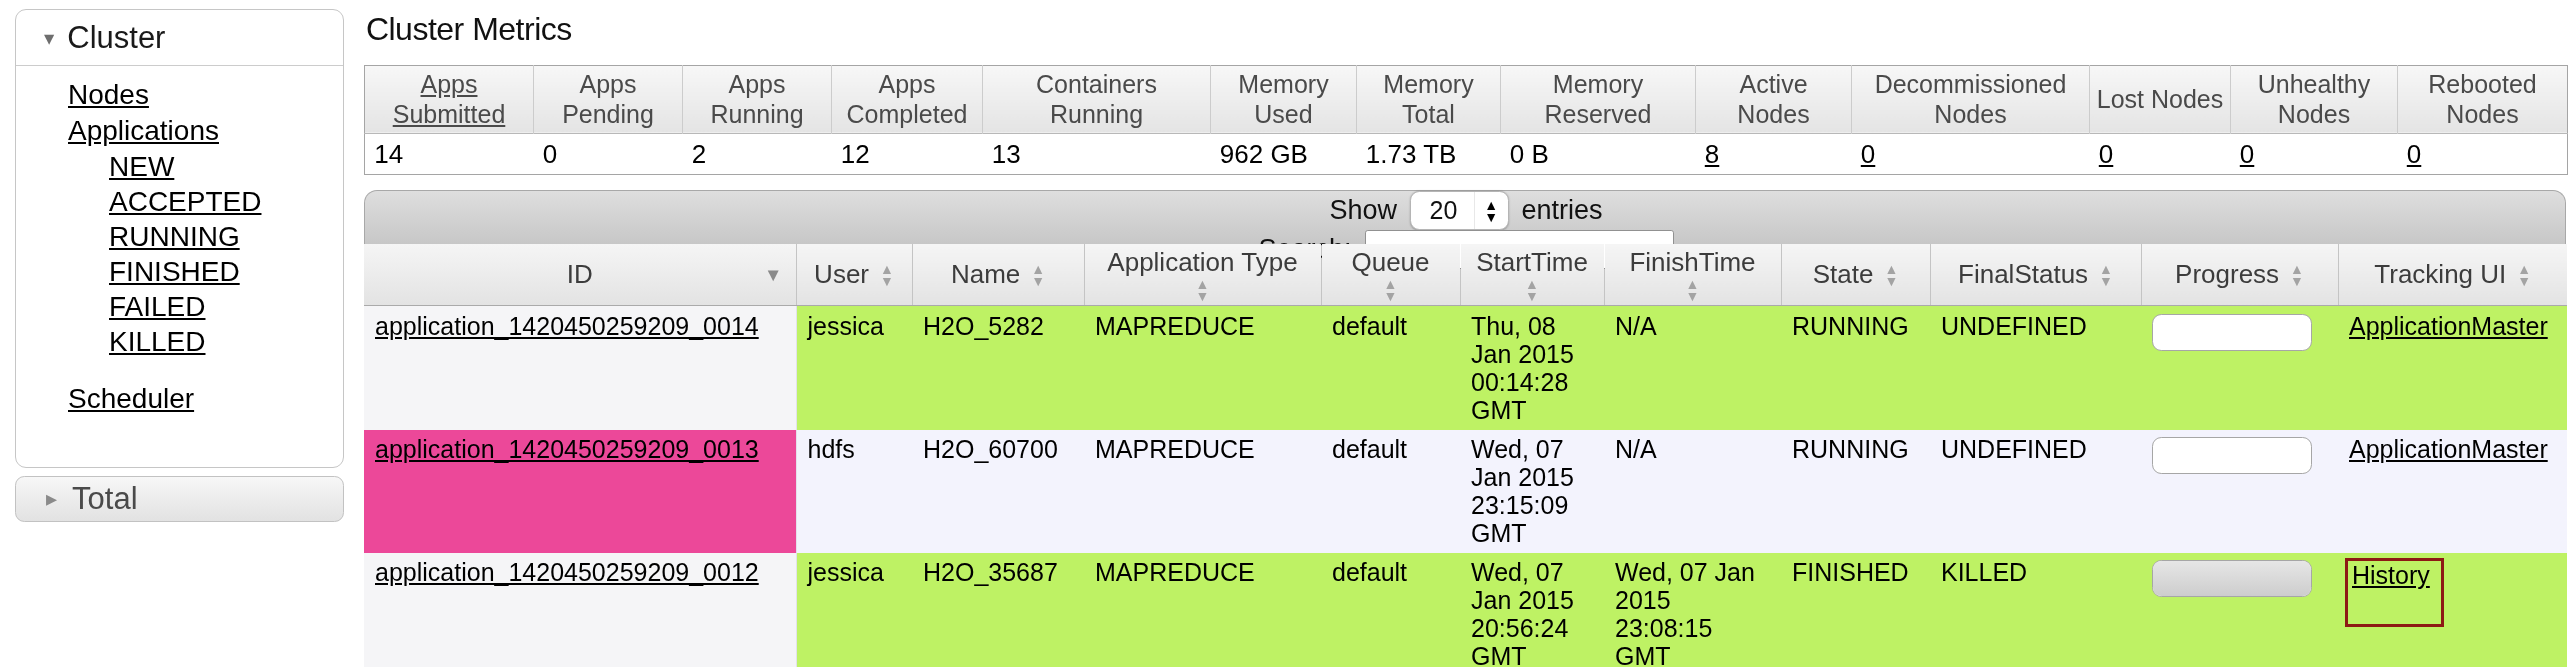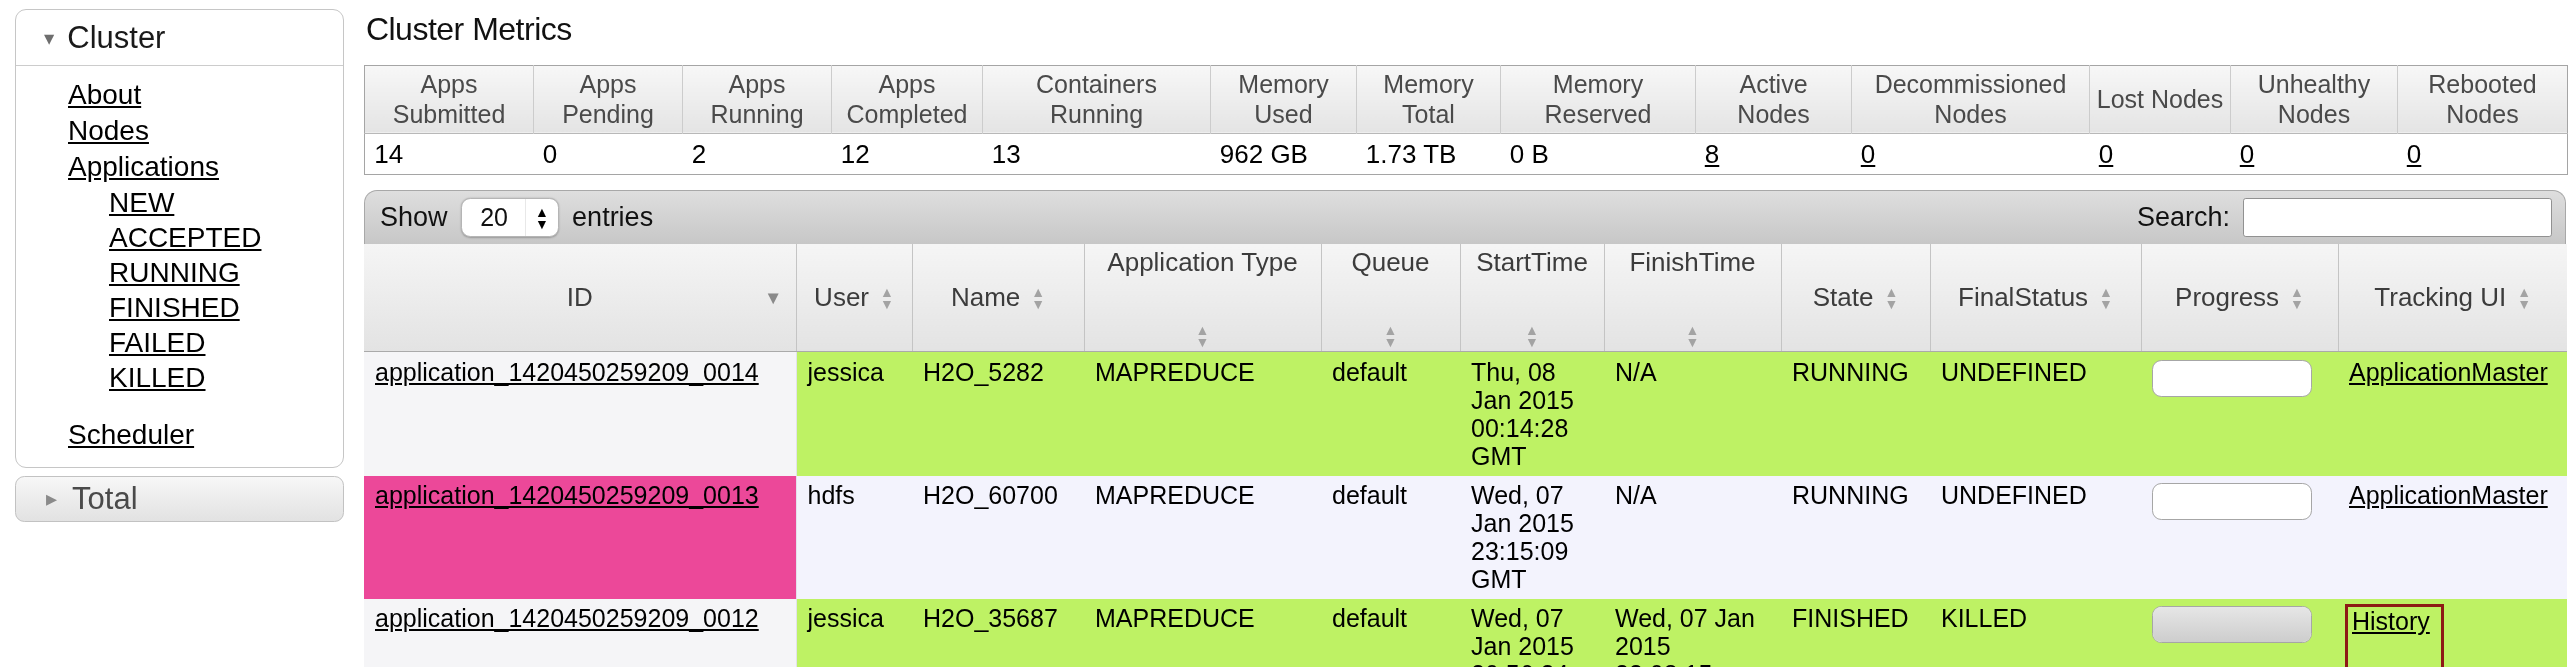--- a/index.html
+++ b/index.html
@@ -43,35 +43,35 @@
   
   table { border-collapse:collapse; }
   .metrics-table { width:2202px; table-layout:fixed; border:1.9px solid #a5a5a5; }
   .metrics-table th {
     background:linear-gradient(#f7f7f7,#e4e4e4);
     font-weight:normal; font-size:25px; color:#4a4a4a;
     text-align:center; vertical-align:middle;
     height:67px; padding:3.7px 5.6px; border-left:1.9px solid #ccc;
     line-height:30px;
   }
-  .metrics-table th:first-child { border-left:none; }
+  .metrics-table th:first-child { border-left:none;text-decoration:underline; }
   .metrics-table td {
     background:#fff; font-size:26px; height:41px;
     padding:3.7px 5.6px 3.7px 9.3px; text-align:left; vertical-align:middle;
     border-top:1.9px solid #b8b8b8;
   }
 
   
   .table-bar {
     margin-top:15px; width:2202px; height:54px;
     background:linear-gradient(#dedede,#c7c7c7);
     border:1.9px solid #a8a8a8; border-bottom:none;
     border-radius:13px 13px 0 0;
     display:flex; align-items:center; justify-content:space-between;
-    padding:0 13px 0 15px; font-size:27px; color:#111;
+    padding:0 13px 0 15px; font-size:27px; color:#111;flex-direction:column;
   }
   .bar-left, .bar-right { display:flex; align-items:center; gap:13px; }
   .page-size {
     display:inline-flex; align-items:stretch; background:#fff;
     border-radius:9.3px; border:0.9px solid #b5b5b5; height:39px;
     box-shadow:0 0.9px 1.9px rgba(0,0,0,0.25); overflow:hidden; cursor:pointer;
   }
   .page-size .num { display:flex; align-items:center; padding:0 16.7px 0 18.6px; font-size:25px; }
   .page-size .stepper {
     display:flex; flex-direction:column; justify-content:center;
@@ -90,21 +90,21 @@
     position:relative;
     background:linear-gradient(#f5f5f5,#e3e3e3);
     font-weight:normal; font-size:26px; color:#3c3c3c;
     height:59px; vertical-align:middle; text-align:center;
     border-left:1.9px solid #c4c4c4; border-bottom:1.9px solid #aaa;
     padding:3.7px 7.4px; cursor:pointer;margin-left:12px;
   }
   .apps-table th:first-child { border-left:none; }
   .sorts { display:inline-flex; flex-direction:column; margin-left:11px; color:#a3a3a3; font-size:14px; line-height:12px; vertical-align:middle; }
   .sorts i { font-style:normal; }
-  .hdr-below { display:flex; flex-direction:column; align-items:center; line-height:28px;gap:46px; }
+  .hdr-below { display:flex; flex-direction:column; align-items:center; line-height:28px; }
   .hdr-below .sorts { margin-left:0; margin-top:1.9px; }
   .hdr-inline { display:inline-flex; align-items:center; justify-content:flex-end; }
   .sort-desc-icon {
     position:absolute; right:13px; top:50%; transform:translateY(-50%);
     color:#8a8a8a; font-size:18.6px;
   }
   .apps-table td {
     font-size:25px; line-height:28px; padding:5.6px 11px;
     vertical-align:top; text-align:left; background:#bef264;
   }
@@ -126,21 +126,20 @@
 </style>
 </head>
 <body>
 
 <div class="sidebar">
   <div class="sidebar-header">
     <span class="tri">▾</span>
     <span>Cluster</span>
   </div>
   <ul class="side-nav">
-    <li><a href="#">About</a></li>
     <li><a href="#">Nodes</a></li>
     <li><a href="#">Applications</a></li>
     <li>
       <ul class="sub-nav">
         <li><a href="#">NEW</a></li>
         <li><a href="#">ACCEPTED</a></li>
         <li><a href="#">RUNNING</a></li>
         <li><a href="#">FINISHED</a></li>
         <li><a href="#">FAILED</a></li>
         <li><a href="#">KILLED</a></li>

